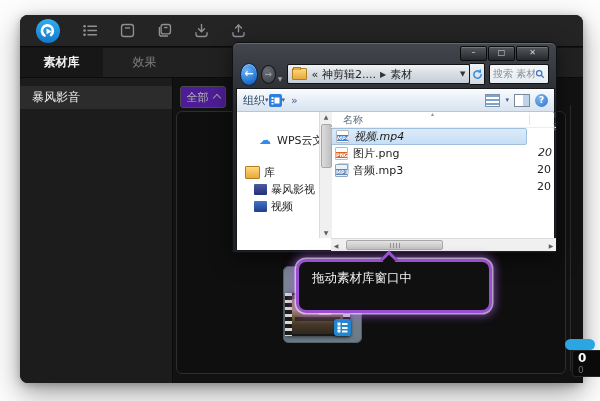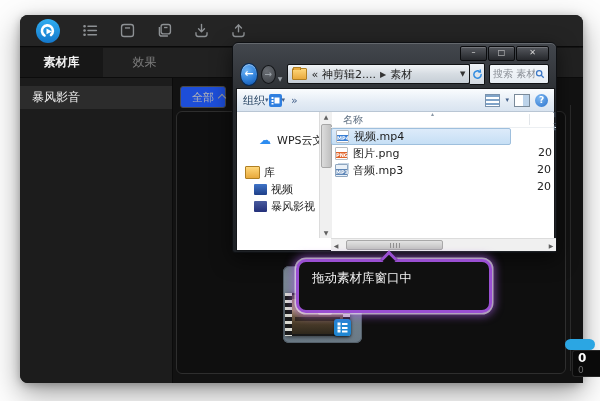--- a/index.html
+++ b/index.html
@@ -27,21 +27,21 @@
   .tab{width:83px;line-height:29px;text-align:center;font-size:12px;color:#7e7e7e;}
   .tab.active{background:#171717;color:#f2f2f2;font-weight:bold;}
 
   .sidebar{left:0;top:63px;width:152px;height:305px;background:#1c1c1c;border-right:1px solid #0b0b0b;border-radius:0 0 0 8px;}
   .side-item{margin-top:8px;height:23px;line-height:23px;background:#2c2c2c;color:#eeeeee;font-size:12px;padding-left:12px;}
 
   .main-bg{left:153px;top:63px;width:410px;height:305px;background:#121212;}
 
   .filter-btn{
     left:180px;top:86px;width:44px;height:20px;border:1px solid #4a4a4a;border-radius:3px;
-    color:#b4b4b4;font-size:11px;display:flex;align-items:center;justify-content:flex-end;gap:5px;background:#1d4ed8;
+    color:#b4b4b4;font-size:11px;display:flex;align-items:center;justify-content:center;gap:5px;background:#4c1d95;
   }
   .chev-up{width:5px;height:5px;border-left:1.5px solid #9a9a9a;border-top:1.5px solid #9a9a9a;transform:rotate(45deg);margin-top:2px;}
 
   .content-panel{left:176px;top:111px;width:390px;height:263px;background:#0f0f0f;border:1px solid #2e2e2e;border-radius:6px;box-sizing:border-box;}
 
   .right-divider{left:570px;top:105px;width:0;height:266px;border-left:1px solid #2b2b2b;}
   .pill{left:565px;top:339px;width:30px;height:11px;border-radius:6px;}
   .timecode{left:572px;top:350px;width:28px;height:27px;background:#0a0a0a;border:1px solid #262626;border-right:none;border-radius:3px 0 0 3px;padding:1px 0 0 5px;box-sizing:border-box;}
   .tc1{color:#ffffff;font-size:12px;font-weight:bold;line-height:13px;}
   .tc2{color:#6b6b6b;font-size:9px;line-height:10px;}
@@ -124,21 +124,21 @@
   .ts-down{top:116px;position:absolute;}
 
   .filelist{left:94px;top:23px;width:225px;height:126px;overflow:hidden;}
   .col-header{height:15px;border-bottom:1px solid #eceff2;display:flex;align-items:center;font-size:10px;color:#5a6b7e;position:relative;}
   .col-name{padding-left:12px;}
   .col-mod{position:absolute;left:222px;}
   .col-sep{position:absolute;left:198px;top:2px;height:11px;border-left:1px solid #e2e6ea;}
   .sort-ind{position:absolute;left:100px;top:-2px;font-size:6px;color:#8a98a6;}
   .file-row{height:17px;display:flex;align-items:center;font-size:11px;color:#1c1c1c;position:relative;padding-left:4px;box-sizing:border-box;}
   .file-row.selected{background:linear-gradient(#def；);} 
-  .file-row.selected{background:linear-gradient(#ddebfa,#c6dff5);border:1px solid #9ebfdd;border-radius:2px;width:180px;}
+  .file-row.selected{background:linear-gradient(#ddebfa,#c6dff5);border:1px solid #9ebfdd;border-radius:2px;width:196px;font-style:italic;}
   .fi{width:13px;height:13px;margin-right:5px;flex:0 0 auto;position:relative;background:#fff;border:1px solid #b8bcc0;border-radius:1px;box-sizing:border-box;}
   .fi .band{position:absolute;left:0;bottom:1px;width:100%;height:6px;color:#fff;font-size:5px;line-height:6px;text-align:center;font-weight:bold;letter-spacing:0;}
   .fi-mp4 .band{background:#3b7fd4;}
   .fi-png .band{background:#e0642a;}
   .fi-mp3{background:#eaf1f8;border-color:#8fa6bf;box-shadow:2px -2px 0 -1px #c6d6e6;}
   .fi-mp3 .band{background:#5f87b8;}
   .file-date{position:absolute;left:206px;color:#1c1c1c;margin-top:31px;}
   .hscroll{left:94px;top:149px;width:225px;height:12px;background:#f0f0f0;border-top:1px solid #dcdcdc;display:flex;align-items:center;}
   .hs-arrow{width:10px;font-size:6px;color:#606060;text-align:center;}
   .hs-thumb{margin-left:5px;width:95px;height:8px;background:linear-gradient(#e2e2e2,#c2c2c2);border:1px solid #a8a8a8;border-radius:2px;display:flex;align-items:center;justify-content:center;}
@@ -310,26 +310,26 @@
       <div class="tree-row" style="padding-left:22px;">
         <span class="ti ti-cloud">☁</span>
         <span>WPS云文档</span>
       </div>
       <div style="height:15px;"></div>
       <div class="tree-row" style="padding-left:8px;">
         <span class="ti ti-lib"></span>
         <span>库</span>
       </div>
       <div class="tree-row" style="padding-left:17px;">
+        <span class="ti ti-bftv"></span>
+        <span>暴风影视</span>
+      </div>
+      <div class="tree-row" style="padding-left:17px;">
         <span class="ti ti-video"></span>
         <span>视频</span>
-      </div>
-      <div class="tree-row" style="padding-left:17px;">
-        <span class="ti ti-bftv"></span>
-        <span>暴风影视</span>
       </div>
       <div class="tree-row" style="padding-left:32px;margin-top:24px;">
         <span class="ti ti-pic"></span>
         <span>图片</span>
       </div>
       <div class="tree-row" style="padding-left:17px;">
         <span class="ti ti-doc"></span>
         <span>文档</span>
       </div>
     </div>

